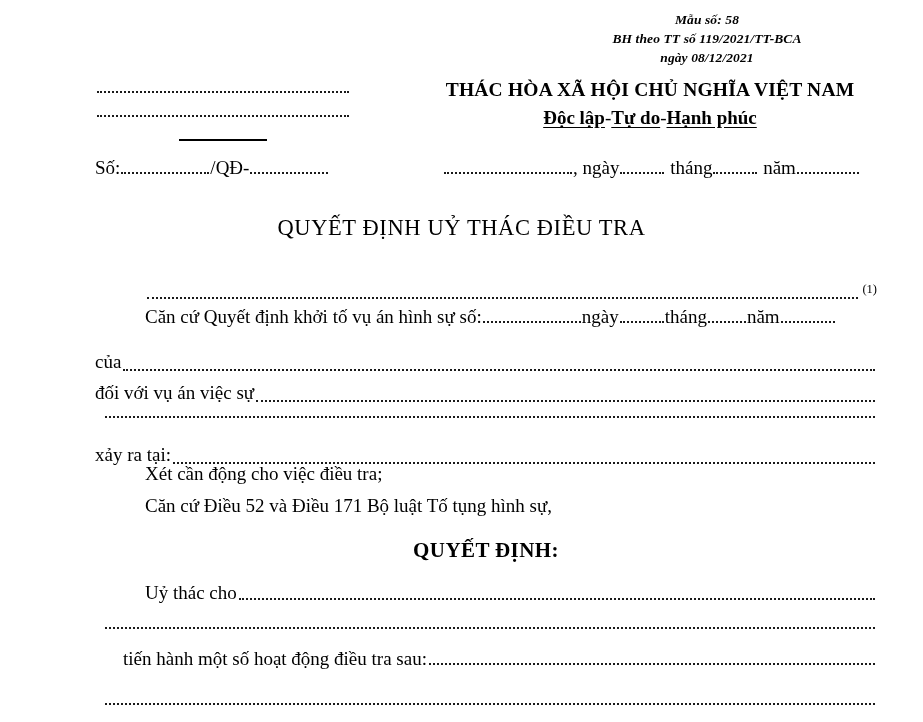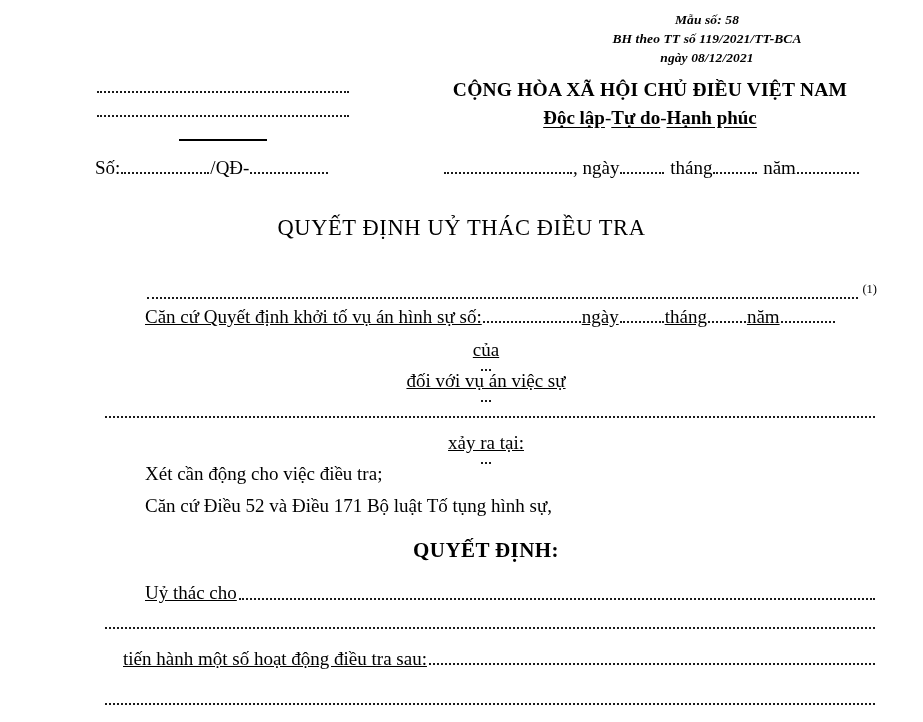--- a/index.html
+++ b/index.html
@@ -168,42 +168,42 @@
   }
 
   .indent { padding-left: 50px; }
 
   .r-canCu { display: flex; align-items: baseline; height: 33px; white-space: nowrap; }
   .r-canCu .dots.s1 { width: 98px; }
   .r-canCu .dots.s2 { width: 44px; }
   .r-canCu .dots.s3 { width: 38px; }
   .r-canCu .dots.s4 { width: 54px; }
 
-  .r-plain { display: flex; align-items: center; height: 31px; flex-direction: column; }
+  .r-plain { display: flex; align-items: flex-end; height: 31px; }
   .r-blank { height: 31px; display: flex; align-items: baseline; }
   .r-blank.ind { padding-left: 8px; }
 
   .stmt { height: 32px; padding-left: 50px; }
 
   .decide-title {
     text-align: center;
     font-weight: bold;
     font-size: 21px;
     letter-spacing: 0.4px;
     height: 44px;
     padding-top: 12px;
     box-sizing: border-box;
   }
 
   .r-uythac { display: flex; align-items: center; height: 41px; padding-left: 50px; }
   .r-tail { height: 36px; display: flex; align-items: baseline; padding-left: 8px; }
   .r-tien { display: flex; align-items: baseline; height: 40px; margin-left: 28px; }
   .r-bottom { height: 20px; display: flex; align-items: baseline; padding-left: 8px; }
 
-  .nw { white-space: nowrap; text-decoration: underline; }
+  .nw { white-space: nowrap; }
 </style>
 </head>
 <body>
 
 <div class="page">
 
   <div class="form-ref">
     <div>Mẫu số: 58</div>
     <div>BH theo TT số 119/2021/TT-BCA</div>
     <div>ngày 08/12/2021</div>
@@ -211,21 +211,21 @@
 
   <div class="header">
 
     <div class="hdr-left">
       <div class="dotline first"></div>
       <div class="dotline"></div>
       <div class="solid-rule"></div>
     </div>
 
     <div class="hdr-right">
-      <div class="nation">CỘNG HÒA XÃ HỘI CHỦ ĐIỀU VIỆT NAM</div>
+      <div class="nation">THÁC HÒA XÃ HỘI CHỦ NGHĨA VIỆT NAM</div>
       <div class="motto">
         <span class="u">Độc lập</span><span class="sep">-</span><span class="u">Tự do</span><span class="sep">-</span><span class="u">Hạnh phúc</span>
       </div>
     </div>
   </div>
 
   <div class="so-line">
     <span>Số:</span><span class="dots d1"></span><span>/QĐ-</span><span class="dots d2"></span>
   </div>
 

